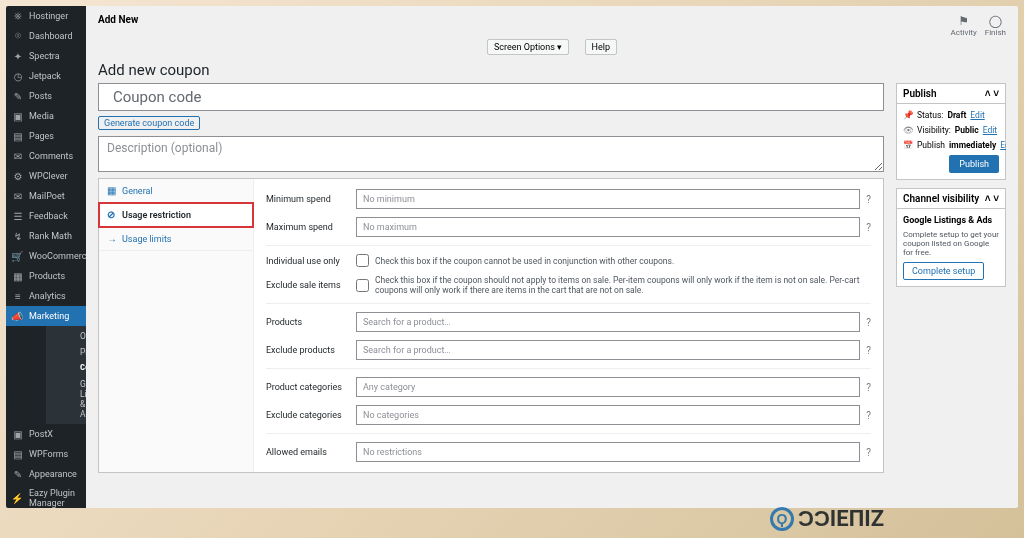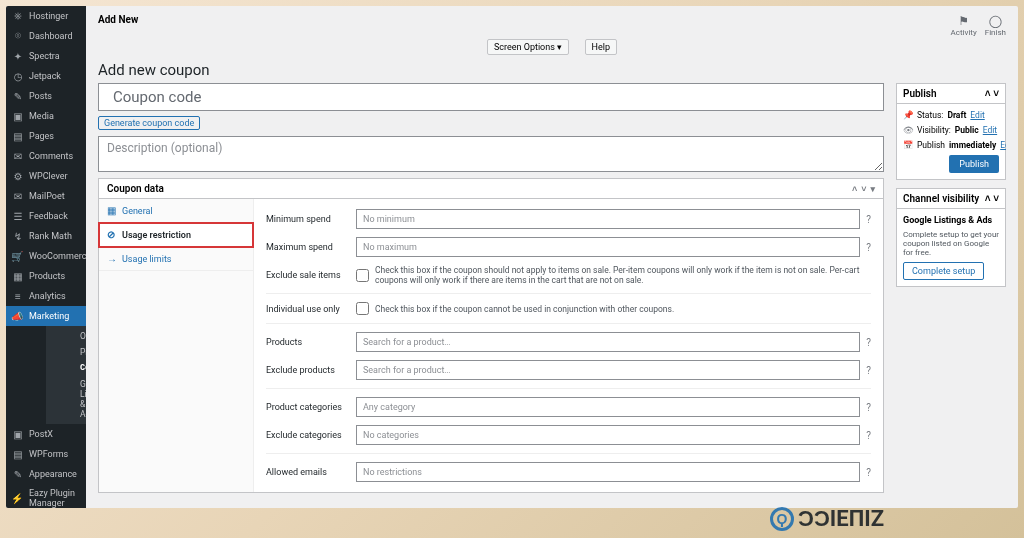--- a/index.html
+++ b/index.html
@@ -185,28 +185,20 @@
 
     <div class="cols">
       <div class="colmain">
         <div class="titlebox">
           <input type="text" placeholder="Coupon code" style="">
           <span class="genlink">Generate coupon code</span>
         </div>
         <textarea class="desc" placeholder="Description (optional)" style=""></textarea>
 
         <div class="metabox">
-          <div class="hdr">
-            <span>Coupon data</span>
-            <span class="ctrls">
-                <span>˄</span>
-                <span>˅</span>
-                <span>▾</span>
-              </span>
-          </div>
           <div class="cdbody">
             <div class="cdtabs">
               <div class="tab">
                   <span class="ti">▦</span>
                   <span>General</span>
                 </div>
               <div class="tab active hl">
                   <span class="ti">⊘</span>
                   <span>Usage restriction</span>
                 </div>
@@ -223,32 +215,32 @@
                     <span class="tip">?</span>
                   </div>
                 </div>
               <div class="frow">
                   <label>Maximum spend</label>
                   <div class="ctrl">
                     <input type="text" placeholder="No maximum" style="">
                     <span class="tip">?</span>
                   </div>
                 </div>
+              <div class="frow sect">
+                  <label>Individual use only</label>
+                  <div class="ctrl">
+                    <input type="checkbox" style="">
+                    <span class="cbtxt">Check this box if the coupon cannot be used in conjunction with other coupons.</span>
+                  </div>
+                </div>
               <div class="frow">
                   <label>Exclude sale items</label>
                   <div class="ctrl">
                     <input type="checkbox" style="">
                     <span class="cbtxt">Check this box if the coupon should not apply to items on sale. Per-item coupons will only work if the item is not on sale. Per-cart coupons will only work if there are items in the cart that are not on sale.</span>
-                  </div>
-                </div>
-              <div class="frow sect">
-                  <label>Individual use only</label>
-                  <div class="ctrl">
-                    <input type="checkbox" style="">
-                    <span class="cbtxt">Check this box if the coupon cannot be used in conjunction with other coupons.</span>
                   </div>
                 </div>
               <div class="frow sect">
                   <label>Products</label>
                   <div class="ctrl">
                     <input type="text" placeholder="Search for a product…" style="">
                     <span class="tip">?</span>
                   </div>
                 </div>
               <div class="frow">

